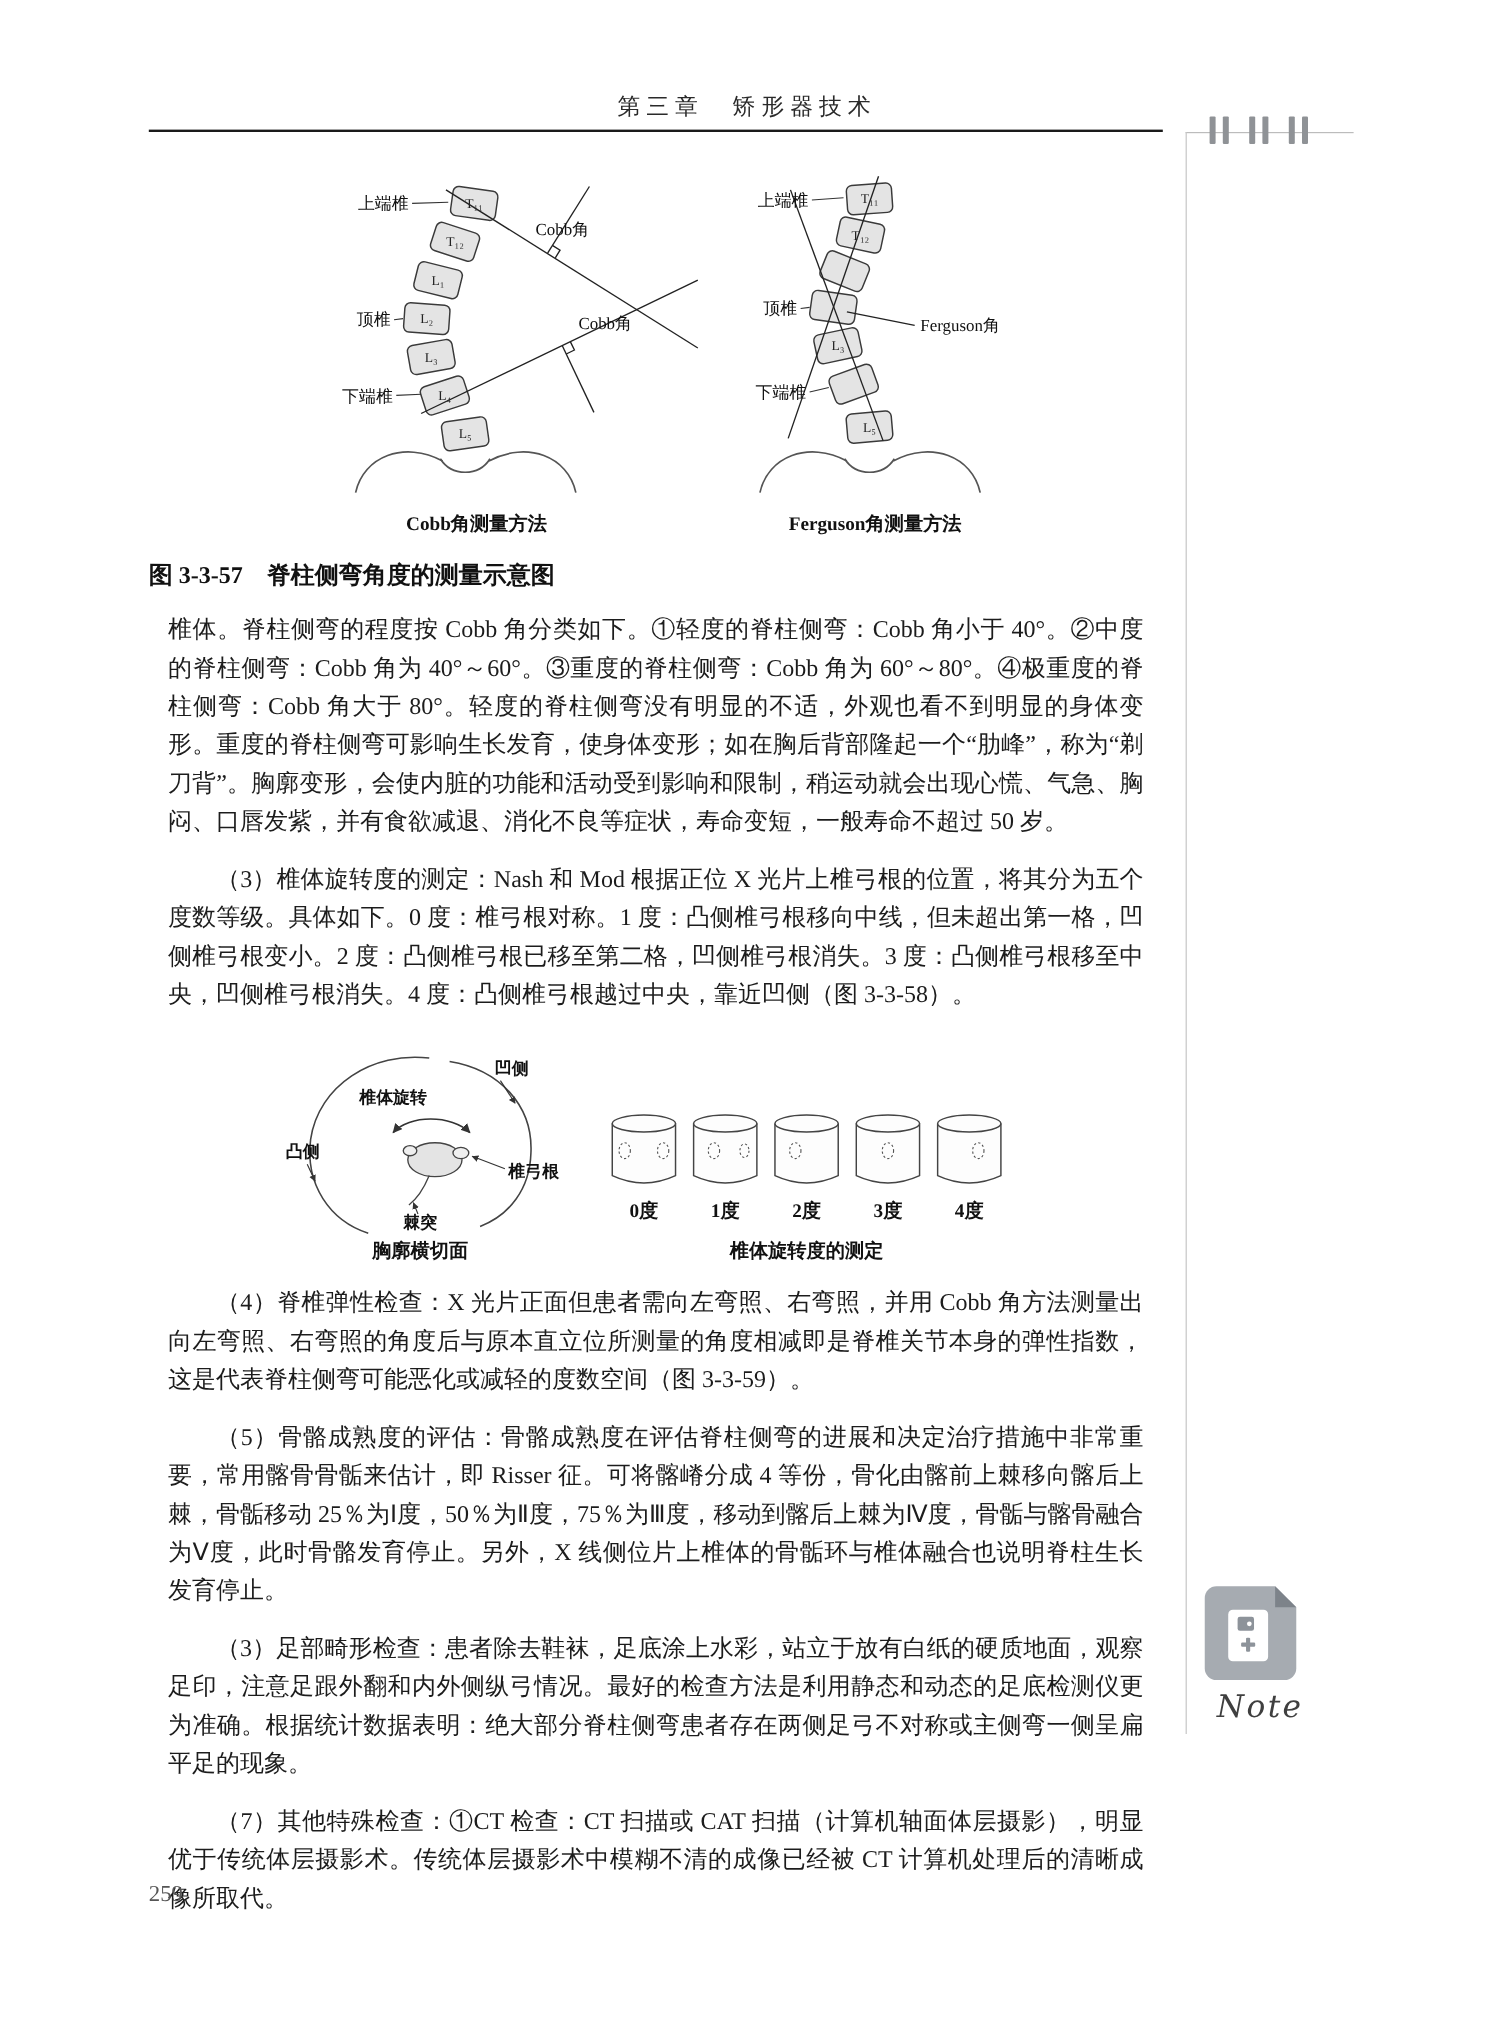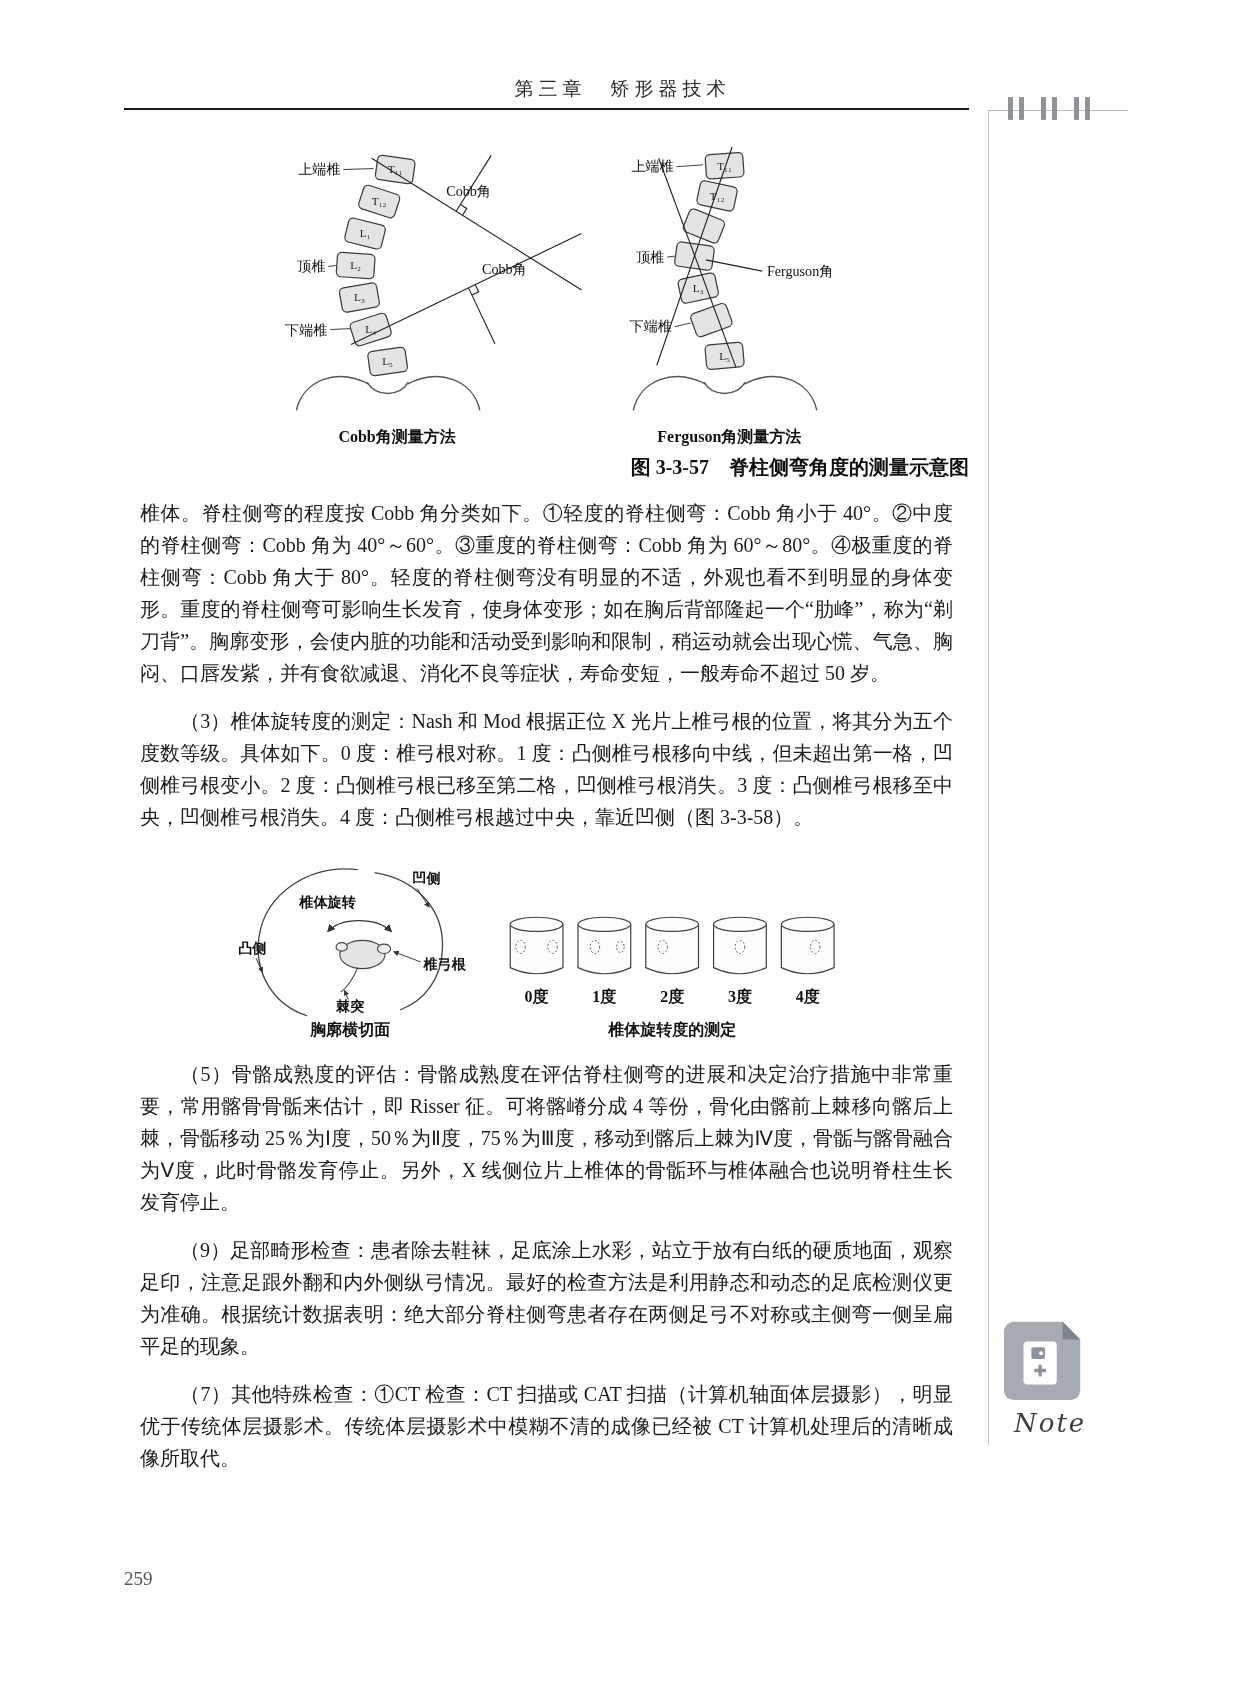--- a/index.html
+++ b/index.html
@@ -15,21 +15,21 @@
   .header-rule{position:absolute;top:108px;left:124px;width:845px;height:2px;background:#1a1a1a;}
   .deco-hline{position:absolute;top:110px;left:988px;width:140px;height:1px;background:#bcbcbc;}
   .deco-vline{position:absolute;top:110px;left:988px;width:1px;height:1335px;background:#c6c6c6;}
   .deco-bars{position:absolute;top:97px;left:1008px;display:flex;gap:17px;}
   .deco-bars .pair{display:flex;gap:6px;}
   .deco-bars .bar{width:5px;height:23px;background:#8f9296;border-radius:1px;}
   .content{position:absolute;left:124px;top:130px;width:845px;}
   .para{font-size:20px;line-height:32px;text-align:justify;margin:16px;color:#1c1c1c;}
   .para.indent{text-indent:2em;}
   figure.fig{margin:0;}
-  .figcap{text-align:right;font-weight:bold;font-size:20px;margin:4px 0 12px;color:#111;}
+  .figcap{text-align:left;font-weight:bold;font-size:20px;margin:16px 0 12px;color:#111;}
   .fig-svg{display:block;}
   svg text{font-family:"Liberation Serif",serif;}
   .fig1-svg{margin:0 auto 0 130px;}
   .fig2-svg{margin:10px auto 0 92px;}
   .page-number{position:absolute;top:1568px;left:124px;width:845px;text-align:left;font-size:19px;color:#555;}
   .note-icon{position:absolute;top:1316px;left:1002px;}
   .note-label{
     position:absolute;top:1408px;left:1014px;font-family:"DejaVu Serif",serif;
     font-style:italic;font-size:26px;color:#3f3f3f;letter-spacing:2px;text-align:center;
   }
@@ -212,22 +212,23 @@
           <text x="340" y="163">0度</text>
           <text x="412" y="163">1度</text>
           <text x="484" y="163">2度</text>
           <text x="556" y="163">3度</text>
           <text x="628" y="163">4度</text>
         </g>
         <text x="484" y="198" text-anchor="middle" font-size="17" font-weight="bold" fill="#111">椎体旋转度的测定</text>
       </svg>
     </figure>
 
+    <p class="para indent">（4）脊椎弹性检查：X 光片正面但患者需向左弯照、右弯照，并用 Cobb 角方法测量出向左弯照、右弯照的角度后与原本直立位所测量的角度相减即是脊椎关节本身的弹性指数，这是代表脊柱侧弯可能恶化或减轻的度数空间（图 3-3-59）。</p>
     <p class="para indent">（5）骨骼成熟度的评估：骨骼成熟度在评估脊柱侧弯的进展和决定治疗措施中非常重要，常用髂骨骨骺来估计，即 Risser 征。可将髂嵴分成 4 等份，骨化由髂前上棘移向髂后上棘，骨骺移动 25％为Ⅰ度，50％为Ⅱ度，75％为Ⅲ度，移动到髂后上棘为Ⅳ度，骨骺与髂骨融合为Ⅴ度，此时骨骼发育停止。另外，X 线侧位片上椎体的骨骺环与椎体融合也说明脊柱生长发育停止。</p>
-    <p class="para indent">（9）足部畸形检查：患者除去鞋袜，足底涂上水彩，站立于放有白纸的硬质地面，观察足印，注意足跟外翻和内外侧纵弓情况。最好的检查方法是利用静态和动态的足底检测仪更为准确。根据统计数据表明：绝大部分脊柱侧弯患者存在两侧足弓不对称或主侧弯一侧呈扁平足的现象。</p>
+    <p class="para indent">（3）足部畸形检查：患者除去鞋袜，足底涂上水彩，站立于放有白纸的硬质地面，观察足印，注意足跟外翻和内外侧纵弓情况。最好的检查方法是利用静态和动态的足底检测仪更为准确。根据统计数据表明：绝大部分脊柱侧弯患者存在两侧足弓不对称或主侧弯一侧呈扁平足的现象。</p>
     <p class="para indent">（7）其他特殊检查：①CT 检查：CT 扫描或 CAT 扫描（计算机轴面体层摄影），明显优于传统体层摄影术。传统体层摄影术中模糊不清的成像已经被 CT 计算机处理后的清晰成像所取代。</p>
   </div>
 
   <div class="note-icon">
     <svg width="88" height="88" viewBox="0 0 90 90">
       <path d="M12,6 h50 l18,18 v52 a10,10 0 0 1 -10,10 h-58 a10,10 0 0 1 -10,-10 v-60 a10,10 0 0 1 10,-10 z" fill="#a6abb1"></path>
       <path d="M62,6 l18,18 h-18 z" fill="#7d838a"></path>
       <rect x="22" y="26" width="34" height="44" rx="4" fill="#ffffff"></rect>
       <rect x="30" y="32" width="14" height="12" rx="2" fill="#8d939a"></rect>
       <circle cx="40" cy="38" r="2" fill="#ffffff"></circle>

